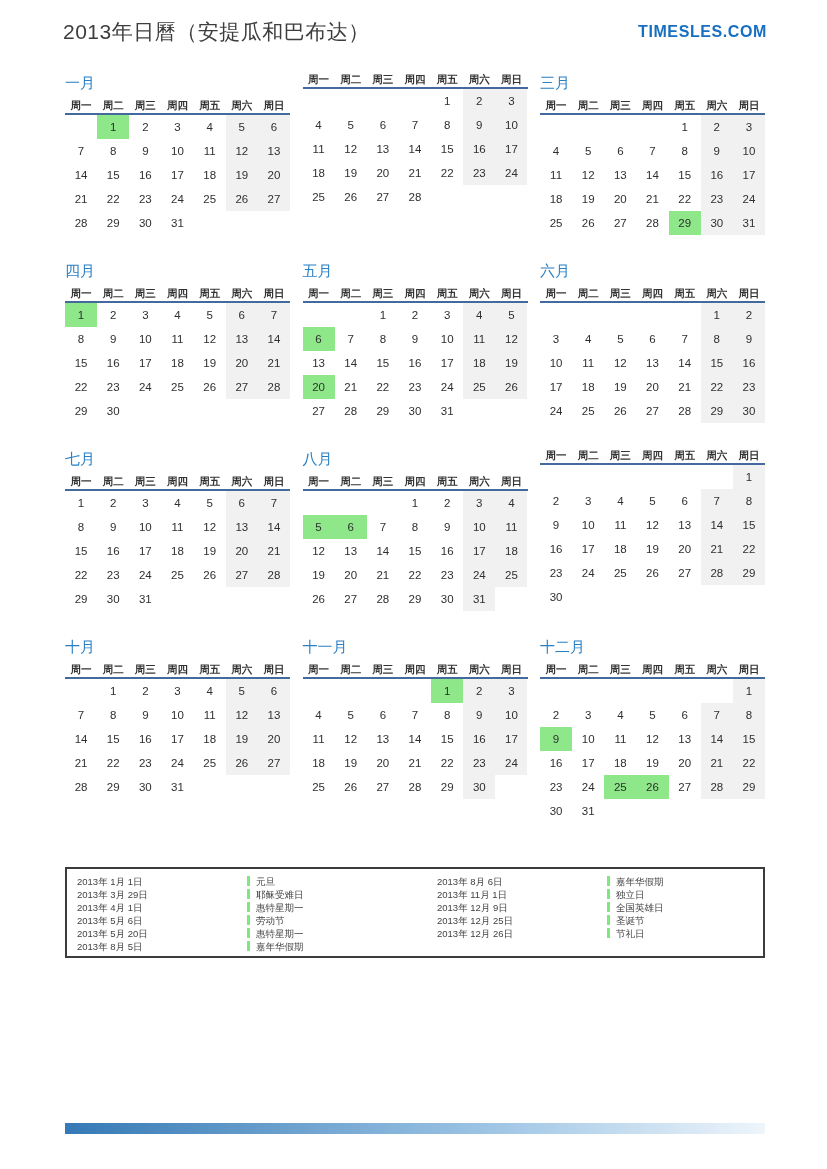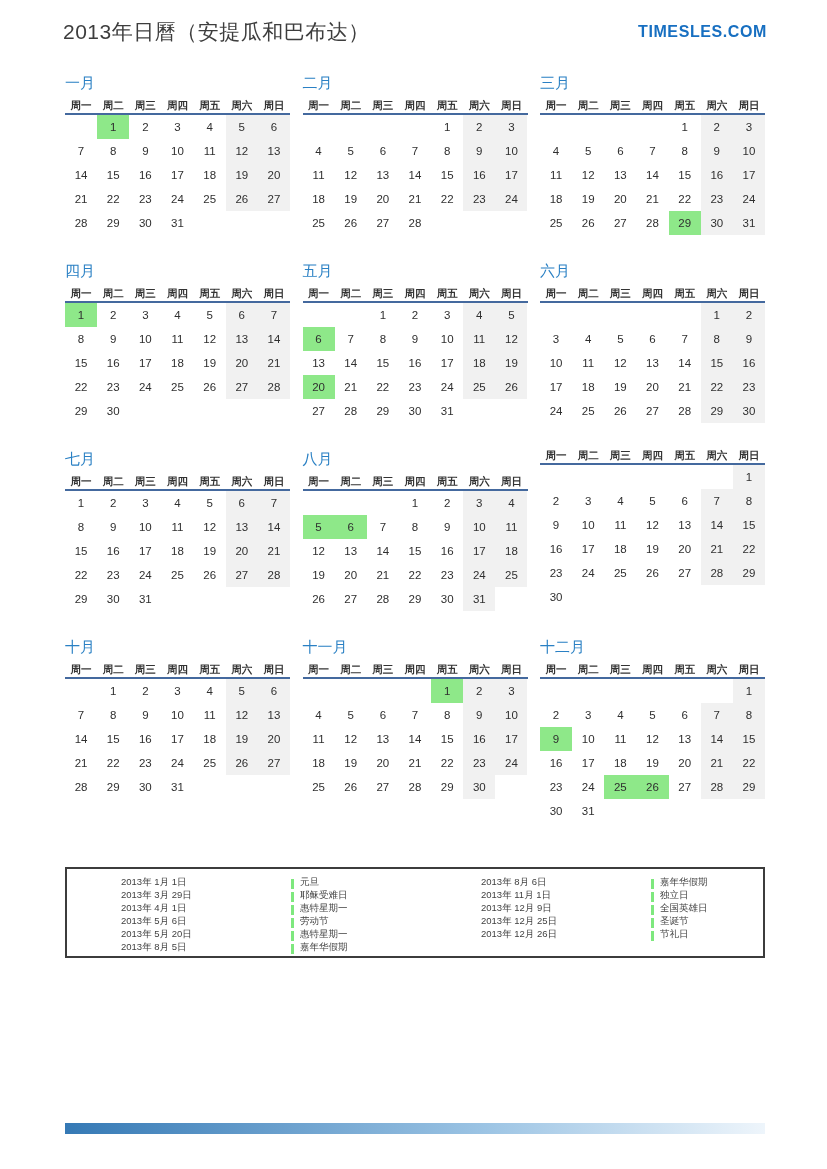--- a/index.html
+++ b/index.html
@@ -91,28 +91,27 @@
     display: grid;
     grid-template-columns: 360px 1fr;
     align-content: start;
   }
   .legend-col { display: flex; flex-direction: column; }
   .legend-item {
     display: grid;
     grid-template-columns: 170px 1fr;
     align-items: center;
     height: 13px;
-    margin-left: 44px;
   }
   .legend-date, .legend-name-text {
     font-size: 9.5px;
     color: #3f3f3f;
     white-space: nowrap;
   }
-  .legend-name { display: flex; align-items: flex-end; }
+  .legend-name { display: flex; align-items: flex-start; }
   .legend-bar {
     width: 3px;
     height: 10px;
     background: #7ee87e;
     margin-right: 6px;
     flex: 0 0 3px;
   }
   .footer-bar {
     position: absolute;
     left: 65px;
@@ -184,21 +183,20 @@
           <div class="day-cell">28</div>
           <div class="day-cell">29</div>
           <div class="day-cell">30</div>
           <div class="day-cell">31</div>
           <div class="day-cell"></div>
           <div class="day-cell"></div>
           <div class="day-cell"></div>
         </div>
       </div>
       <div class="month">
-        <div class="month-title">二月</div>
         <div class="cal-row wd-row">
           <div class="wd">周一</div>
           <div class="wd">周二</div>
           <div class="wd">周三</div>
           <div class="wd">周四</div>
           <div class="wd">周五</div>
           <div class="wd">周六</div>
           <div class="wd">周日</div>
         </div>
         <div class="cal-row">

